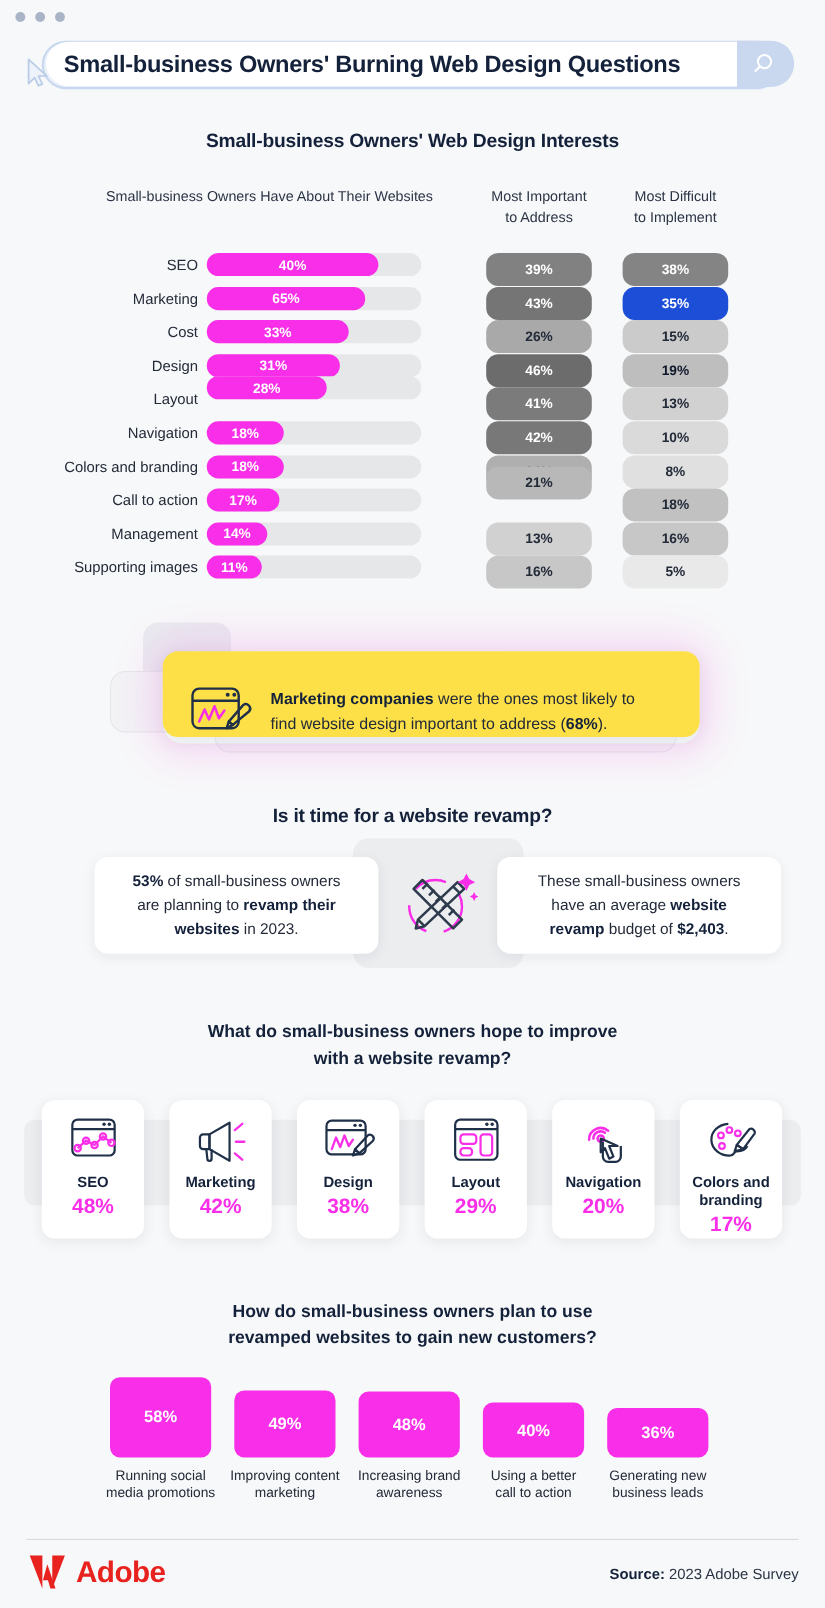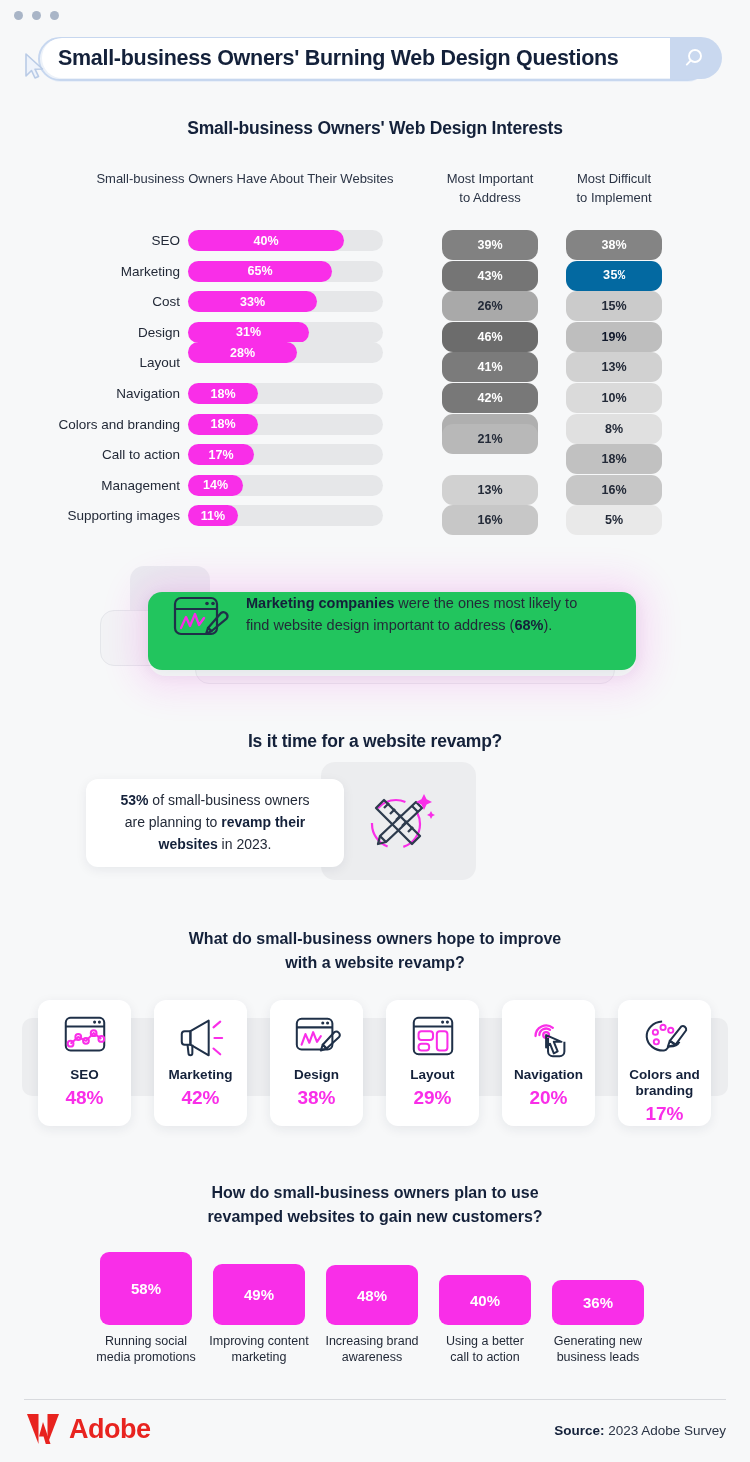--- a/index.html
+++ b/index.html
@@ -79,22 +79,22 @@
   }
 
   
   .ghost-rr { position: absolute; border-radius: 14px; }
   .glow {
     position: absolute; border-radius: 18px;
     box-shadow: 0 0 34px 14px rgba(249,46,232,0.13);
     background: rgba(255,255,255,0.01);
   }
   .callout {
-    position: absolute; background: #22c55e; border-radius: 14px;
-    display: flex; align-items: flex-start; gap: 14px; padding: 0 22px;
+    position: absolute; background: #fde047; border-radius: 14px;
+    display: flex; align-items: flex-end; gap: 14px; padding: 0 22px;
     box-shadow: 0 4px 16px rgba(20,33,58,0.07);
   }
   .callout-text { font-size: 14.5px; color: #232a38; line-height: 1.55; }
   .callout-text b { color: #14213a; }
 
   
   .rcard {
     position: absolute; background: #fff; border-radius: 12px;
     display: flex; align-items: center; justify-content: center;
     text-align: center; padding: 10px 16px;
@@ -186,21 +186,21 @@
       </div>
       <div class="pill" style="left: 442px; top: 230px; width: 96px; background: rgb(129, 129, 129); color: rgb(255, 255, 255);">39%</div>
       <div class="pill" style="left: 566px; top: 230px; width: 96px; background: rgb(132, 132, 132); color: rgb(255, 255, 255);">38%</div>
       <div class="rowlabel" style="left: 28px; top: 263.6px; width: 152px;">Marketing</div>
       <div class="track" style="left: 188px; top: 260.6px; width: 195px;">
         <div class="barfill" style="width: 144px; background: rgb(249, 46, 232);">
           <span>65%</span>
         </div>
       </div>
       <div class="pill" style="left: 442px; top: 260.6px; width: 96px; background: rgb(117, 117, 117); color: rgb(255, 255, 255);">43%</div>
-      <div class="pill" style="left: 566px; top: 260.6px; width: 96px; background: #0369a1; color: rgb(255, 255, 255); font-family: Liberation Mono, monospace;">35%</div>
+      <div class="pill" style="left: 566px; top: 260.6px; width: 96px; background: #1d4ed8; color: rgb(255, 255, 255);">35%</div>
       <div class="rowlabel" style="left: 28px; top: 294.2px; width: 152px;">Cost</div>
       <div class="track" style="left: 188px; top: 291.2px; width: 195px;">
         <div class="barfill" style="width: 129px; background: rgb(249, 46, 232);">
           <span>33%</span>
         </div>
       </div>
       <div class="pill" style="left: 442px; top: 291.2px; width: 96px; background: rgb(169, 169, 169); color: rgb(35, 42, 56);">26%</div>
       <div class="pill" style="left: 566px; top: 291.2px; width: 96px; background: rgb(203, 203, 203); color: rgb(35, 42, 56);">15%</div>
       <div class="rowlabel" style="left: 28px; top: 324.8px; width: 152px;">Design</div>
       <div class="track" style="left: 188px; top: 321.8px; width: 195px;">
@@ -307,20 +307,27 @@
       <path d="M58 20 L64 26 L28 60 L20 62 L22 54 Z"></path>
       <line x1="22" y1="54" x2="28" y2="60"></line>
       <line x1="54" y1="24" x2="60" y2="30"></line>
     </g>
     <g fill="#f92ee8">
       <path d="M66 12 l2.6 5.2 L74 20 l-5.4 2.6 L66 28 l-2.6 -5.4 L58 20 l5.4 -2.8 Z"></path>
       <path d="M73 29 l1.4 2.8 L77 33 l-2.6 1.3 L73 37 l-1.3 -2.7 L69 33 l2.7 -1.4 Z"></path>
     </g>
   </svg>
 
+  <div class="rcard" style="left:452px; top:779px; width:258px; height:88px;">
+    <div class="rcard-text">
+      <span>These small-business owners</span><br>
+      <span>have an average </span><b>website</b><br>
+      <b>revamp</b><span> budget of </span><b>$2,403</b><span>.</span>
+    </div>
+  </div>
 
   <div class="h-sub" style="top:927px;">
     <div>What do small-business owners hope to improve</div>
     <div>with a website revamp?</div>
   </div>
   <div class="icard-ghost" style="left:22px; top:1018px; width:706px; height:78px;"></div>
   <div id="improve-cards">
       <div class="icard" style="left: 38px; top: 1000px;">
         <svg width="50" height="50" viewBox="0 0 52 50">
           <rect x="6" y="5" width="40" height="34" rx="5" fill="none" stroke="#1f3048" stroke-width="2.1"></rect>

